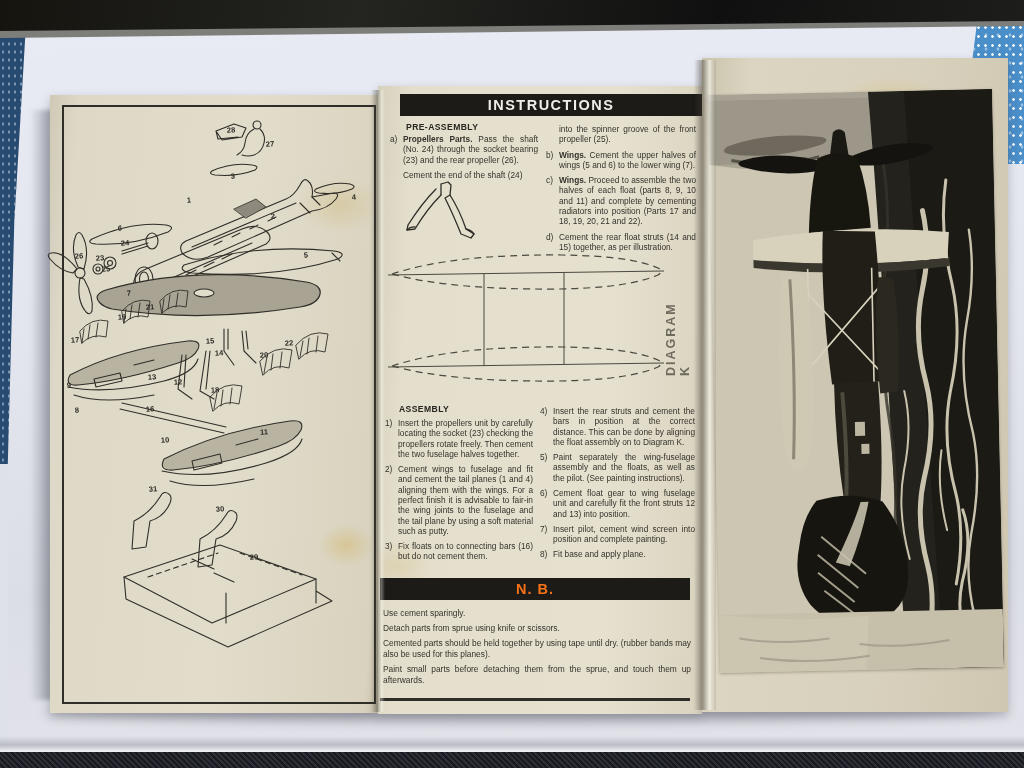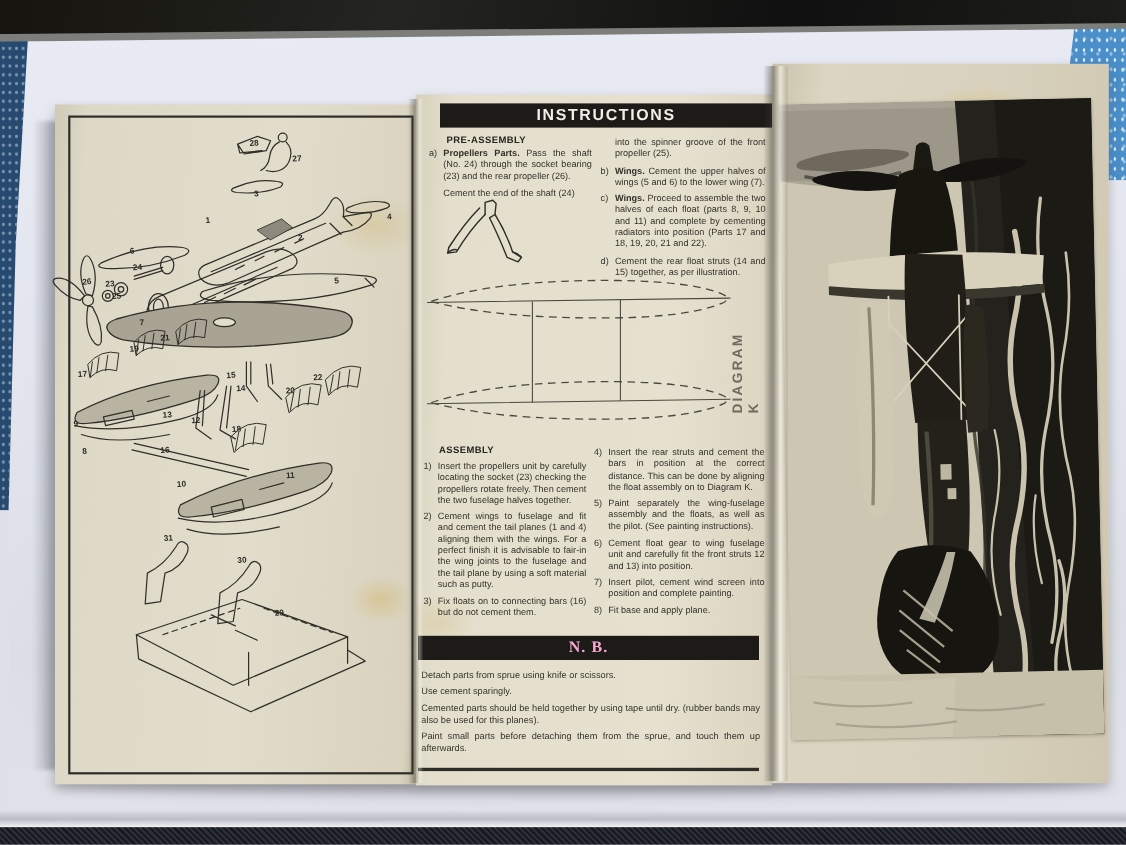--- a/index.html
+++ b/index.html
@@ -70,21 +70,21 @@
     font-stretch:condensed;}
   .sec-head{font-size:8.6px;font-weight:bold;color:#26251f;letter-spacing:.4px;}
   .col{font-size:8.3px;line-height:1.24;color:#34322b;text-align:justify;}
   .col .li{display:flex;margin-bottom:5px;}
   .col .lbl{flex:0 0 13px;font-weight:normal;}
   .col .li.indent .lbl{flex:0 0 13px;}
   .col .body{flex:1;}
   .col strong{font-weight:bold;}
   .nb-bar{left:2px;top:492px;width:310px;height:22px;background:#1c1b18;
     display:flex;align-items:center;justify-content:center;}
-  .nb-title{color:#f9a8d4;font-weight:bold;font-size:14.5px;letter-spacing:1px;font-family:Liberation Serif, serif;}
+  .nb-title{color:#f97316;font-weight:bold;font-size:14.5px;letter-spacing:1px;}
   .nb-text{left:5px;top:522px;width:308px;font-size:8.4px;line-height:1.3;color:#34322b;}
   .nb-line{margin-bottom:4px;text-align:justify;}
   .bottom-rule{left:2px;top:612px;width:310px;height:2.5px;background:#2e2d28;}
   .diagram-k-label{left:286px;top:200px;width:16px;height:90px;
     writing-mode:vertical-rl;transform:rotate(180deg);
     font-size:12.5px;font-weight:bold;letter-spacing:2px;color:#6e6a5e;}
 
   
   .photo{left:12px;top:34px;width:284px;height:578px;transform:rotate(-1.2deg);
     background:#c9c3b0;overflow:hidden;box-shadow:0 1px 3px rgba(70,65,50,.4);}
@@ -328,22 +328,22 @@
         <div class="li">
           <span class="lbl">8)</span>
           <span class="body">Fit base and apply plane.</span>
         </div>
       </div>
 
     <div class="abs nb-bar">
       <span class="nb-title">N. B.</span>
     </div>
     <div class="abs nb-text">
+        <div class="nb-line">Use cement sparingly.</div>
         <div class="nb-line">Detach parts from sprue using knife or scissors.</div>
-        <div class="nb-line">Use cement sparingly.</div>
         <div class="nb-line">Cemented parts should be held together by using tape until dry. (rubber bands may also be used for this planes).</div>
         <div class="nb-line">Paint small parts before detaching them from the sprue, and touch them up afterwards.</div>
       </div>
     <div class="abs bottom-rule"></div>
   </div>
 
   <div class="abs panel panel-right">
     <div class="abs photo">
       <svg width="284" height="578" viewBox="0 0 284 578">
 

